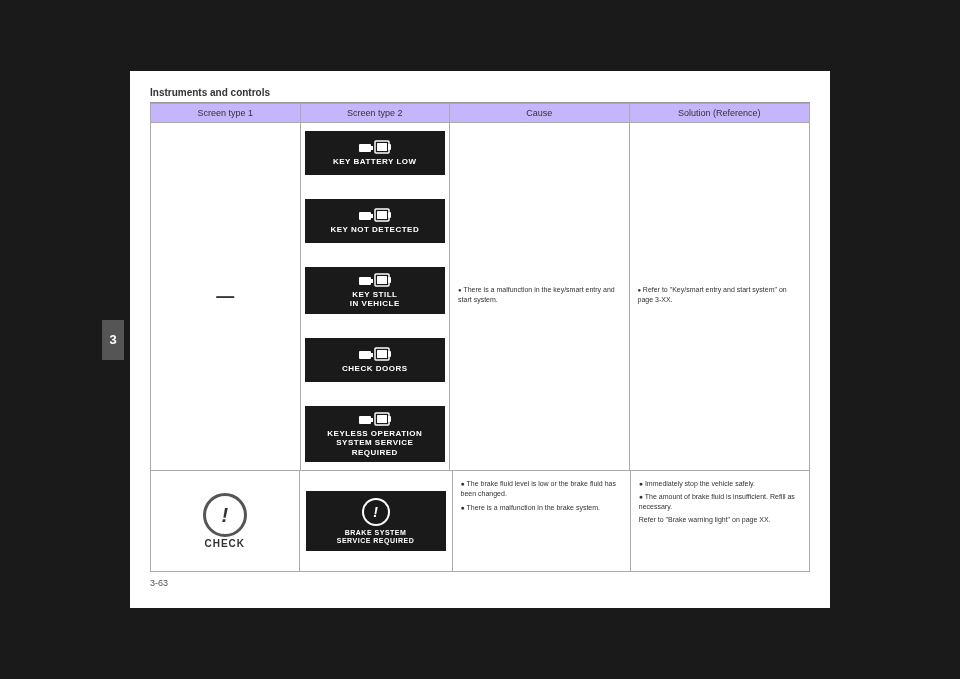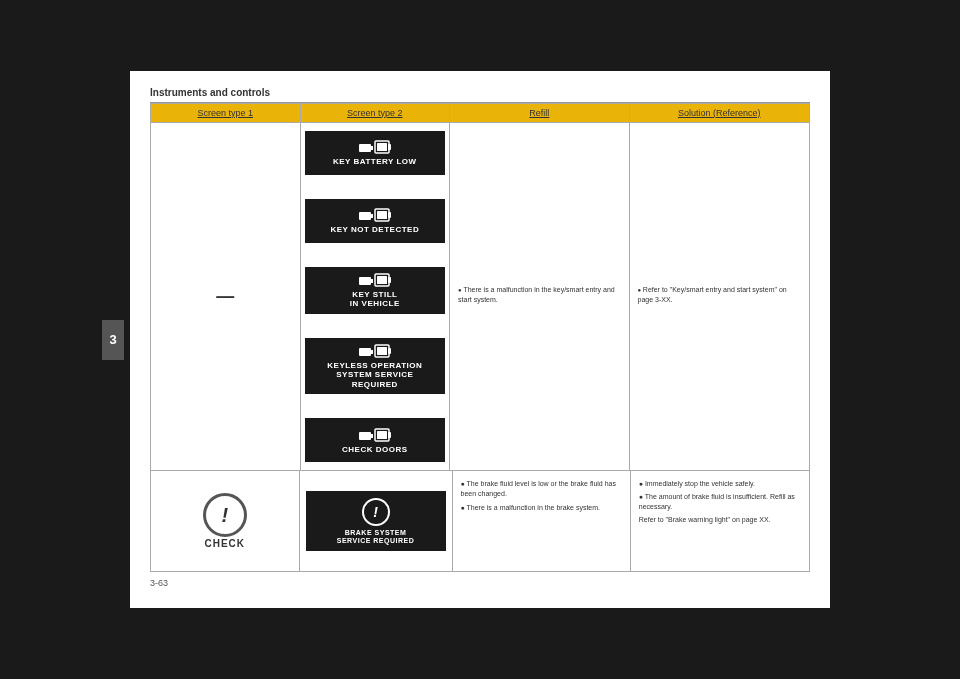--- a/index.html
+++ b/index.html
@@ -49,22 +49,21 @@
       display: grid;
       grid-template-columns: 1fr 1fr 1.2fr 1.2fr;
       border-bottom: 1px solid #aaa;
     }
     .table-header-cell {
       font-size: 9px;
       text-align: center;
       padding: 4px 6px;
       border-right: 1px solid #aaa;
       color: #333;
-      background: #eab308;
-      text-decoration: underline;
+      background: #c4b5fd;
     }
     .table-header-cell:last-child { border-right: none; }
     .table-body-row {
       display: grid;
       grid-template-columns: 1fr 1fr 1.2fr 1.2fr;
       border-bottom: 1px solid #aaa;
       min-height: 60px;
     }
     .table-body-row:last-child { border-bottom: none; }
     .table-cell {
@@ -223,21 +222,21 @@
     <span>3</span>
   </div>
   <div class="page-container">
     <div class="page-header">Instruments and controls</div>
 
     <div class="table-container">
 
       <div class="table-header">
         <div class="table-header-cell">Screen type 1</div>
         <div class="table-header-cell">Screen type 2</div>
-        <div class="table-header-cell">Refill</div>
+        <div class="table-header-cell">Cause</div>
         <div class="table-header-cell">Solution (Reference)</div>
       </div>
 
       <div class="table-body-row" style="min-height: 280px;">
 
         <div class="table-cell cell-screen1">
           <div class="dash-icon">—</div>
         </div>
 
         <div class="table-cell row1-cell2">
@@ -274,44 +273,44 @@
                 <rect x="0" y="5" width="12" height="8" rx="1" fill="white"></rect>
                 <rect x="12" y="7" width="2" height="4" fill="white"></rect>
                 <rect x="16" y="2" width="14" height="12" rx="1" stroke="white" stroke-width="1.5" fill="none"></rect>
                 <rect x="18" y="4" width="10" height="8" rx="0.5" fill="white"></rect>
                 <rect x="29" y="5" width="3" height="6" rx="1" fill="white"></rect>
               </svg>
             </div>
             <div class="indicator-text">KEY STILL<br>IN VEHICLE</div>
           </div>
 
+          <div class="indicator-block">
+            <div class="indicator-icon">
+              <svg width="32" height="16" viewBox="0 0 32 16" fill="white">
+                <rect x="0" y="5" width="12" height="8" rx="1" fill="white"></rect>
+                <rect x="12" y="7" width="2" height="4" fill="white"></rect>
+                <rect x="16" y="2" width="14" height="12" rx="1" stroke="white" stroke-width="1.5" fill="none"></rect>
+                <rect x="18" y="4" width="10" height="8" rx="0.5" fill="white"></rect>
+                <rect x="29" y="5" width="3" height="6" rx="1" fill="white"></rect>
+              </svg>
+            </div>
+            <div class="indicator-text">CHECK DOORS</div>
+          </div>
+
           <div class="indicator-block" style="min-height: 52px;">
             <div class="indicator-icon">
               <svg width="32" height="16" viewBox="0 0 32 16" fill="white">
                 <rect x="0" y="5" width="12" height="8" rx="1" fill="white"></rect>
                 <rect x="12" y="7" width="2" height="4" fill="white"></rect>
                 <rect x="16" y="2" width="14" height="12" rx="1" stroke="white" stroke-width="1.5" fill="none"></rect>
                 <rect x="18" y="4" width="10" height="8" rx="0.5" fill="white"></rect>
                 <rect x="29" y="5" width="3" height="6" rx="1" fill="white"></rect>
               </svg>
             </div>
             <div class="indicator-text">KEYLESS OPERATION<br>SYSTEM SERVICE<br>REQUIRED</div>
-          </div>
-
-          <div class="indicator-block">
-            <div class="indicator-icon">
-              <svg width="32" height="16" viewBox="0 0 32 16" fill="white">
-                <rect x="0" y="5" width="12" height="8" rx="1" fill="white"></rect>
-                <rect x="12" y="7" width="2" height="4" fill="white"></rect>
-                <rect x="16" y="2" width="14" height="12" rx="1" stroke="white" stroke-width="1.5" fill="none"></rect>
-                <rect x="18" y="4" width="10" height="8" rx="0.5" fill="white"></rect>
-                <rect x="29" y="5" width="3" height="6" rx="1" fill="white"></rect>
-              </svg>
-            </div>
-            <div class="indicator-text">CHECK DOORS</div>
           </div>
         </div>
 
         <div class="table-cell cell-cause">
           <div class="cause-bullet" style="font-size:7px; line-height:1.4;">
             There is a malfunction in the key/smart entry and start system.
           </div>
         </div>
 
         <div class="table-cell cell-solution">

